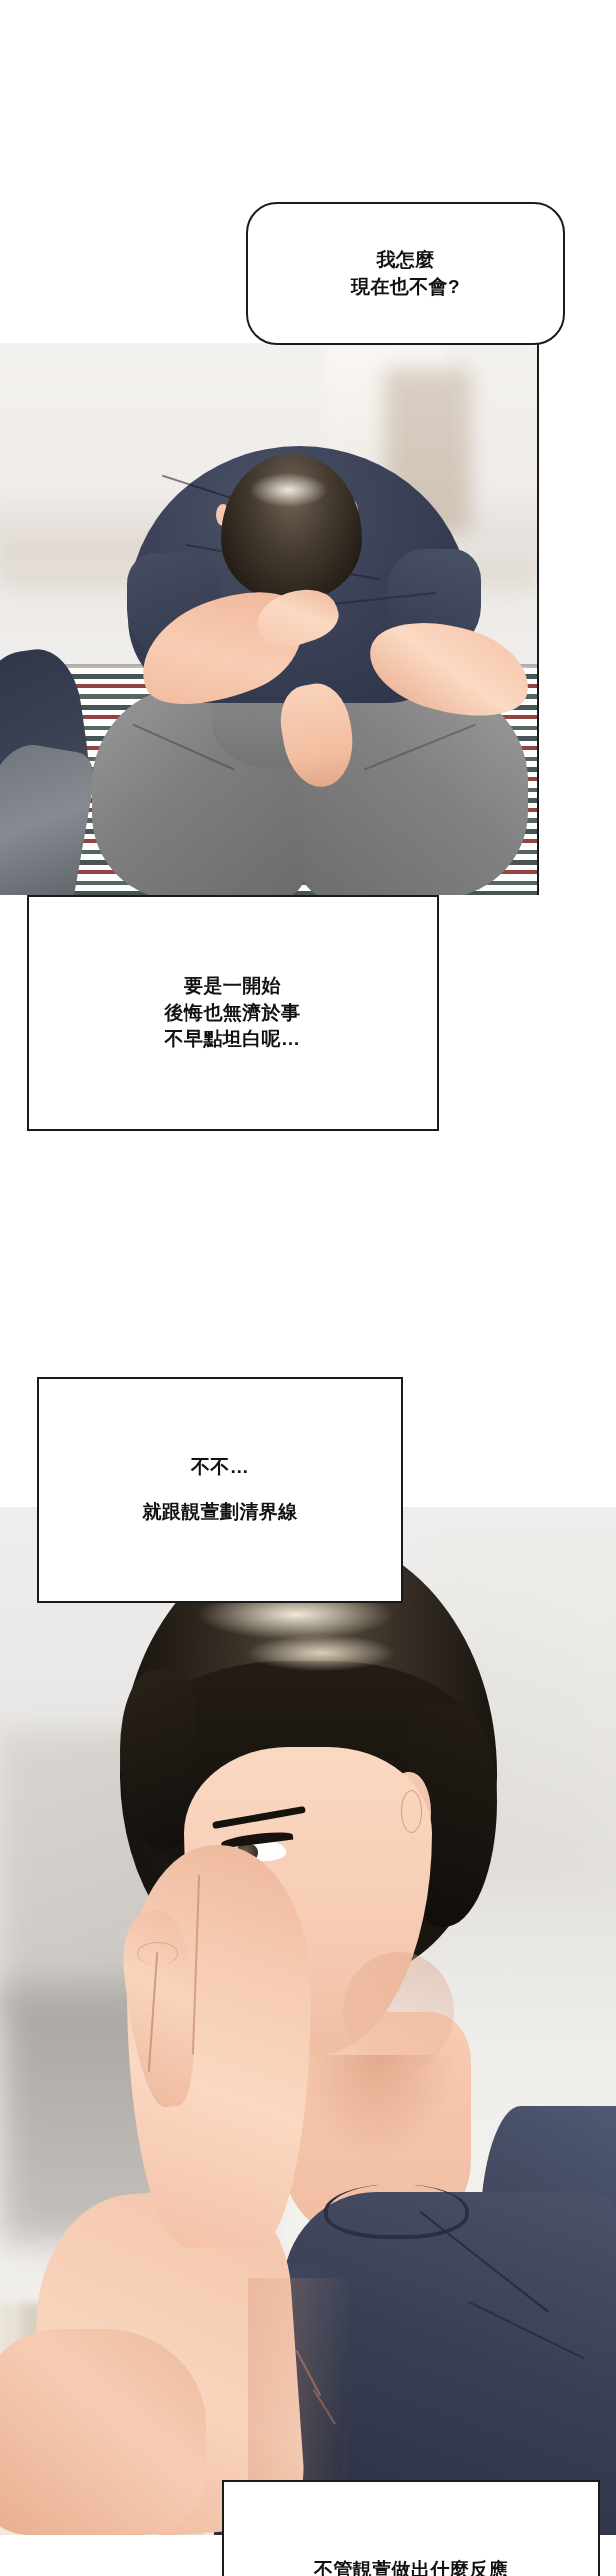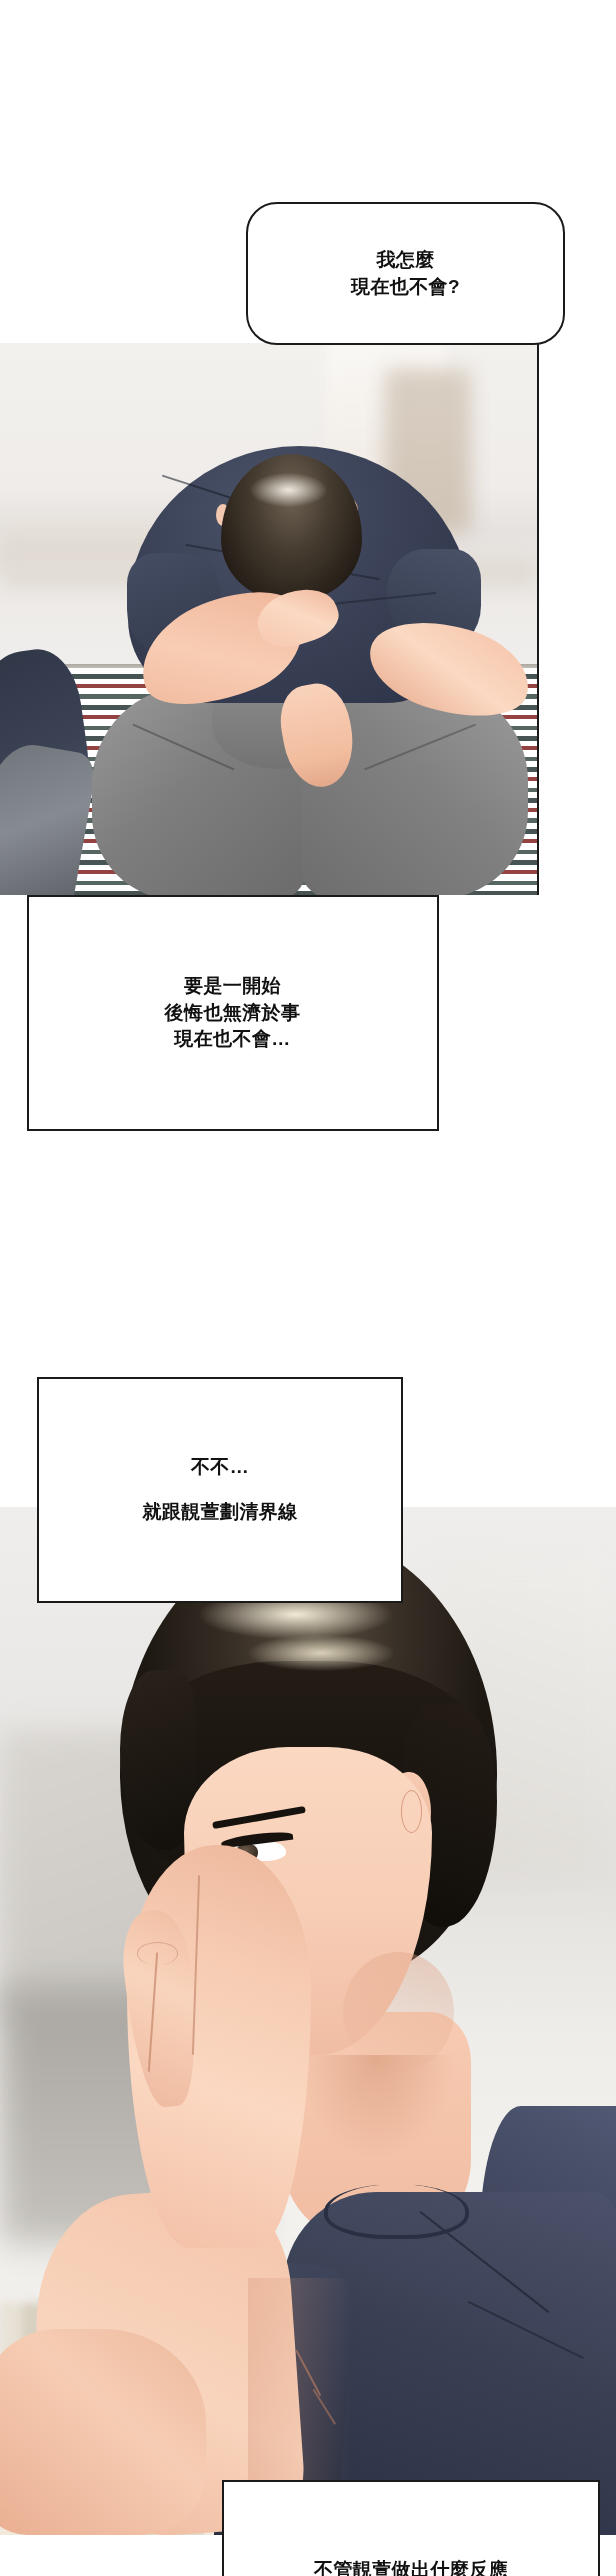--- a/index.html
+++ b/index.html
@@ -517,21 +517,21 @@
   </div>
 
   <div class="caption-box" id="caption-1" style="left:246px; top:202px; width:319px; height:143px;border-radius:31px;">
     <div class="caption-line">我怎麼</div>
     <div class="caption-line">現在也不會?</div>
   </div>
 
   <div class="caption-box" id="caption-2" style="left:26.5px; top:895px; width:412px; height:236px;justify-content:center;">
     <div class="caption-line">要是一開始</div>
     <div class="caption-line">後悔也無濟於事</div>
-    <div class="caption-line">現在也不會…</div>
+    <div class="caption-line">不早點坦白呢…</div>
   </div>
 
   <div class="caption-box" id="caption-3" style="left:37px; top:1377px; width:366px; height:226px;gap:18px;">
     <div class="caption-line">不不…</div>
     <div class="caption-line">就跟靚萱劃清界線</div>
   </div>
 
   <div class="caption-box" id="caption-4" style="left:222px; top:2480px; width:378px; height:137px; justify-content:flex-start; padding-top:75px;">
     <div class="caption-line">不管靚萱做出什麼反應</div>
   </div>

